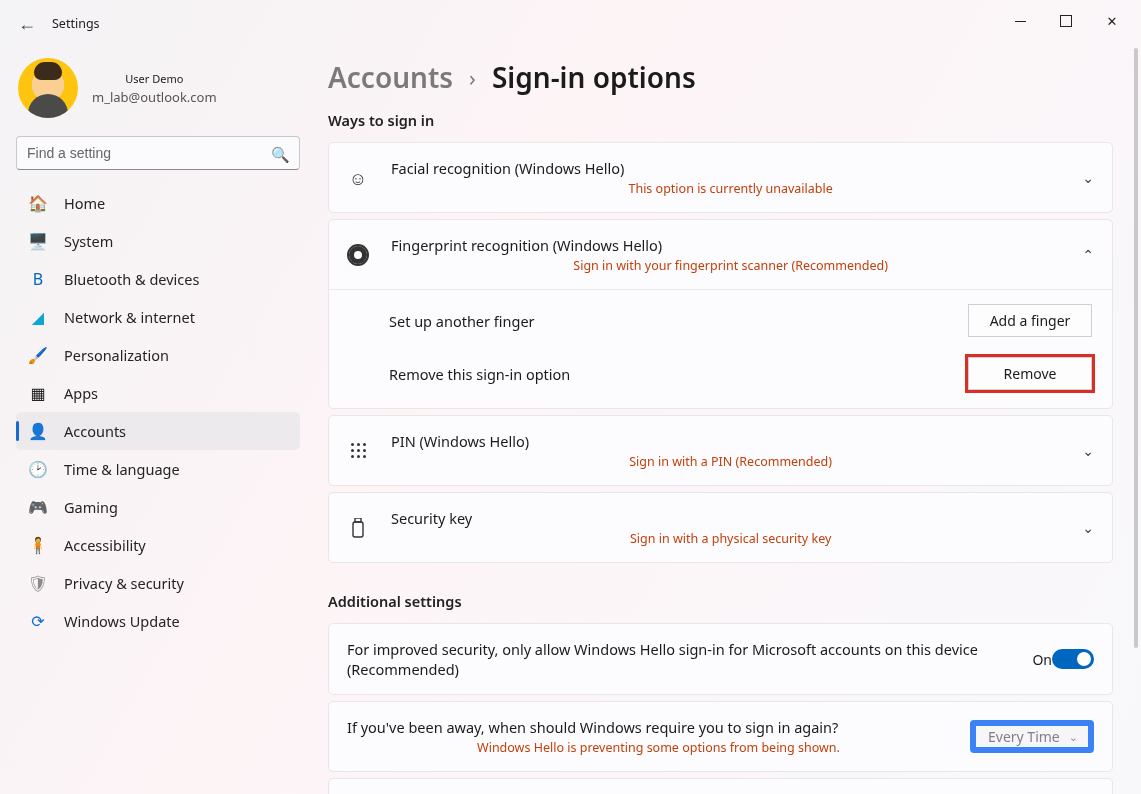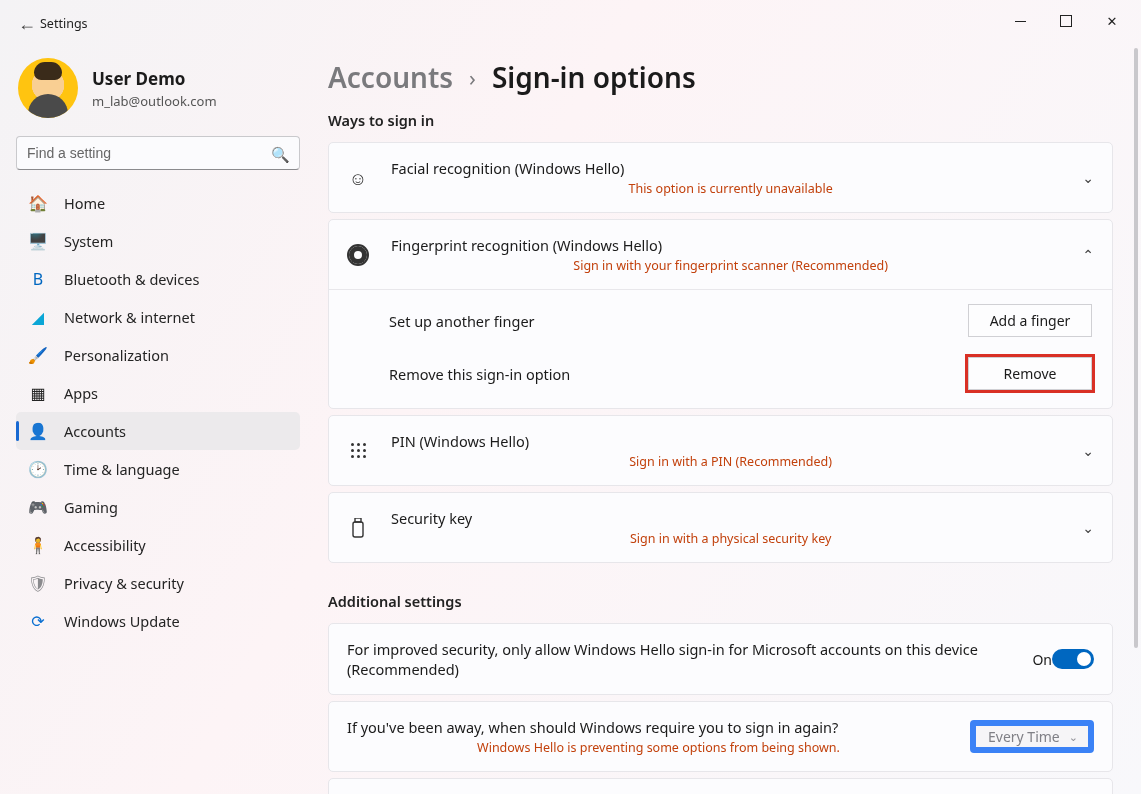--- a/index.html
+++ b/index.html
@@ -9,42 +9,42 @@
     font-family: "Segoe UI", system-ui, -apple-system, sans-serif;
     background: linear-gradient(120deg, #f4f3f5 0%, #fdf4f6 40%, #f8f8fb 100%);
     color:#1b1b1b;
     font-size:14px;
     overflow:hidden;
     position:relative;
   }
   
   .titlebar { height:32px; display:flex; align-items:center; padding:8px 0 0 18px; }
   .back-arrow { width:22px; font-size:18px; color:#444; margin-top:6px;}
-  .app-title { font-size:12.5px; color:#222; margin-top:6px;}
+  .app-title { font-size:12.5px; margin-left:12px; color:#222; margin-top:6px;}
   .win-controls { position:absolute; top:6px; right:6px; display:flex; }
   .win-controls > div { width:46px; height:30px; display:flex; align-items:center; justify-content:center; font-size:13px; color:#222; }
   .win-min::before { content:""; display:block; width:11px; height:1px; background:#222; }
   .win-max::before { content:""; display:block; width:10px; height:10px; border:1px solid #222; }
   .win-close { font-size:16px; }
 
   
   .container { display:flex; height:calc(794px - 40px); margin-top:8px;}
   .sidebar { width:310px; padding:10px 10px 0 16px; flex:none;}
   .main { flex:1; padding:10px 28px 0 18px; overflow:hidden;}
 
   
   .user-row { display:flex; align-items:center; margin:8px 2px 18px 2px;}
   .avatar { width:60px; height:60px; border-radius:50%; position:relative; flex:none;
     background: radial-gradient(circle at 50% 45%, #f9cf93 0 36%, transparent 37%), linear-gradient(#ffc410,#ffc410);
     overflow:hidden;
   }
   .avatar::after{ content:""; position:absolute; left:10px; right:10px; bottom:-10px; height:34px; border-radius:24px 24px 0 0; background:#4a4a4a;}
   .avatar::before{ content:""; position:absolute; left:16px; top:4px; width:28px; height:18px; border-radius:12px 12px 8px 8px; background:#3a2b1a;}
   .user-meta { margin-left:14px; }
-  .user-name { font-weight:700; font-size:17px;}
+  .user-name { font-weight:400; font-size:11px;text-align:center;}
   .user-email { font-size:13px; color:#555; margin-top:2px;}
 
   
   .search-wrap { position:relative; margin:0 0 14px 0;}
   .search-input {
     width:100%; height:34px; border:1px solid #c9c9cc; border-bottom:1.5px solid #8a8a8d;
     border-radius:4px; background:#fbfbfd; padding:0 34px 0 10px; font-size:14px; color:#333;
   }
   .search-input::placeholder { color:#666; }
   .search-icon { position:absolute; right:10px; top:8px; font-size:15px; color:#555;}

